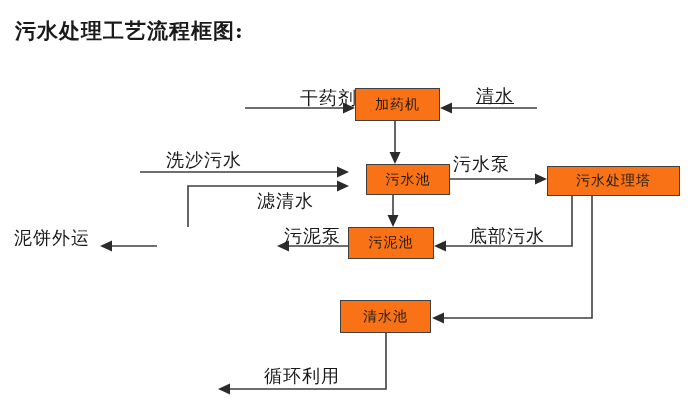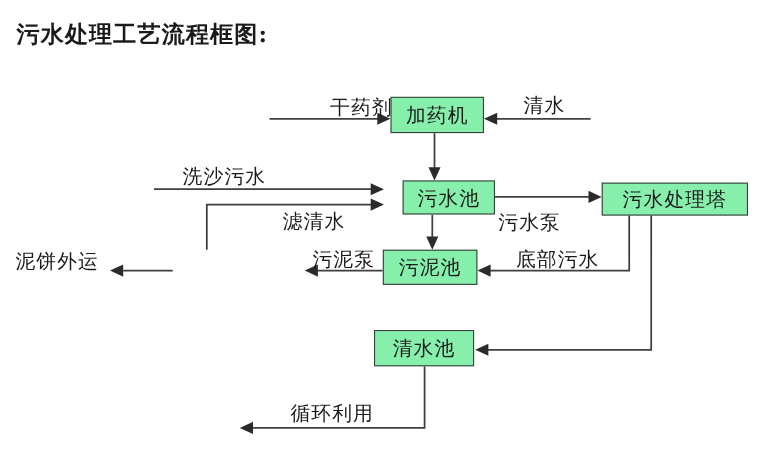--- a/index.html
+++ b/index.html
@@ -29,25 +29,25 @@
   }
   .connectors line, .connectors polyline {
     stroke: #3f3f3f;
     stroke-width: 1.6;
     fill: none;
   }
   .connectors polygon { fill: #2b2b2b; stroke: none; }
   .node {
     position: absolute;
     border: 1.6px solid #3f3f3f;
-    background: #86efac;
+    background: #f97316;
     display: flex;
     align-items: center;
     justify-content: center;
-    font-size: 18px;
+    font-size: 14px;
     letter-spacing: 1px;
     white-space: nowrap;
     box-sizing: border-box;
   }
   .lbl {
     position: absolute;
     font-size: 18px;
     letter-spacing: 1px;
     white-space: nowrap;
     background: transparent;
@@ -123,22 +123,22 @@
     </g>
   </svg>
 
   <div class="node" style="left:355px; top:88px; width:85px; height:33px;">加药机</div>
   <div class="node" style="left:366px; top:164px; width:84px; height:31px;">污水池</div>
   <div class="node" style="left:547px; top:166px; width:133px; height:30px;">污水处理塔</div>
   <div class="node" style="left:348px; top:227px; width:86px; height:32px;">污泥池</div>
   <div class="node" style="left:340px; top:300px; width:91px; height:33px;">清水池</div>
 
   <span class="lbl" style="left:254px; top:86px;margin-left:46px;">干药剂</span>
-  <span class="lbl" style="left:476px; top:84px;">清水</span>
+  <span class="lbl" style="left:476px; top:84px;text-decoration:underline;">清水</span>
   <span class="lbl" style="left:166px; top:148px;text-align:right;">洗沙污水</span>
-  <span class="lbl" style="left:453px; top:152px;margin-top:38px;">污水泵</span>
+  <span class="lbl" style="left:453px; top:152px;">污水泵</span>
   <span class="lbl" style="left:257px; top:189px;">滤清水</span>
   <span class="lbl" style="left:284px; top:224px;">污泥泵</span>
   <span class="lbl" style="left:469px; top:224px;">底部污水</span>
   <span class="lbl" style="left:14px; top:226px;text-align:right;">泥饼外运</span>
   <span class="lbl" style="left:264px; top:364px;">循环利用</span>
 
 </div>
 
 </body></html>

